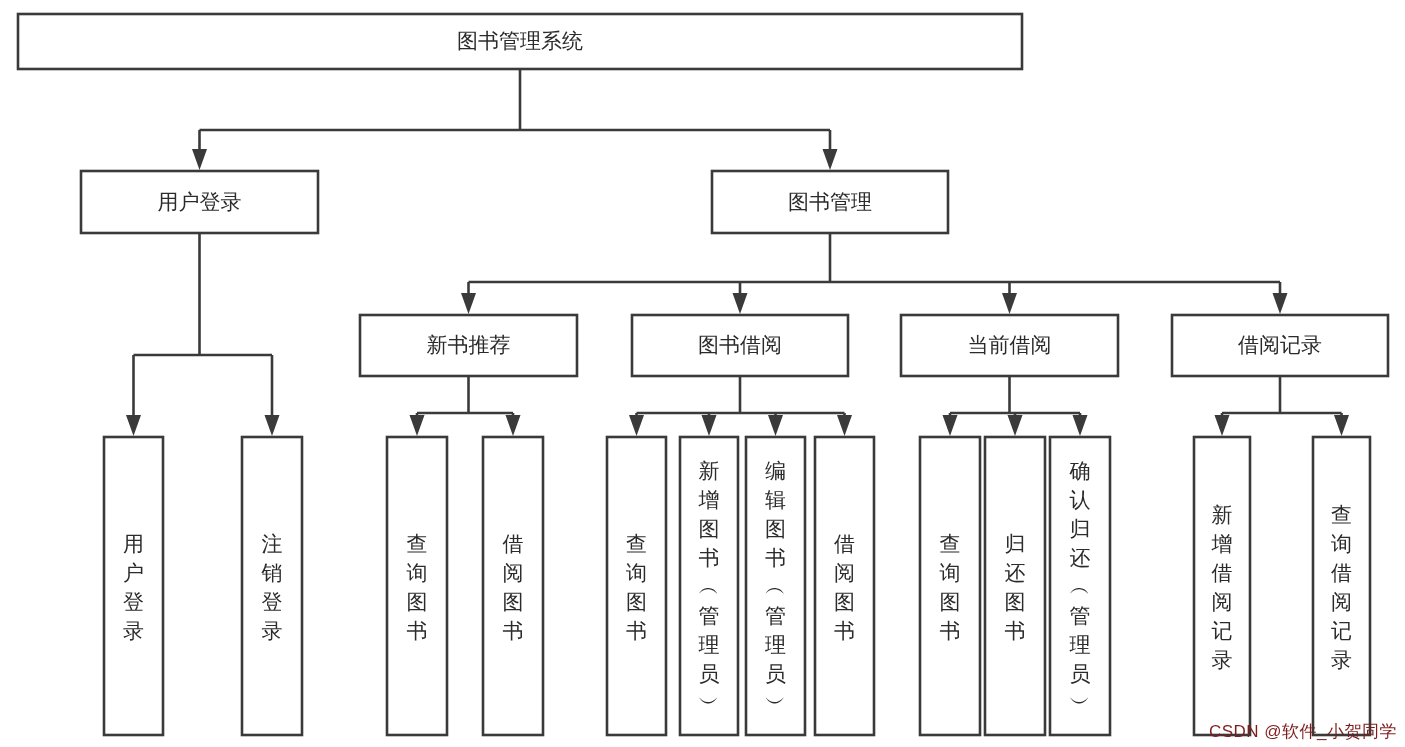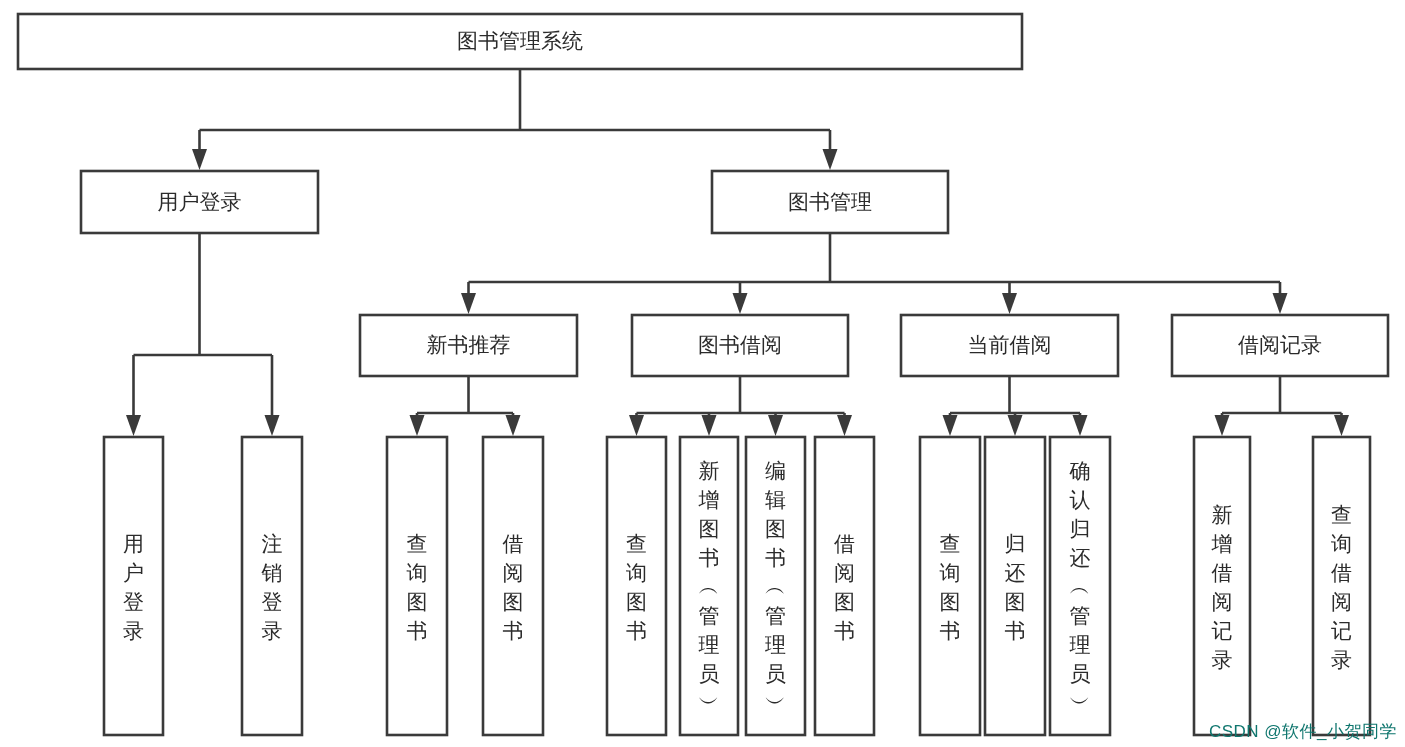--- a/index.html
+++ b/index.html
@@ -53,21 +53,21 @@
   .arrow-head {
     fill: #3a3a3a;
     stroke: none;
   }
   .watermark {
     position: absolute;
     right: 8px;
     bottom: 4px;
     font-family: "Liberation Sans", "DejaVu Sans", sans-serif;
     font-size: 17px;
-    color: #0f766e;
+    color: #7f1d1d;
     letter-spacing: 0.5px;
     white-space: nowrap;
     pointer-events: none;
   }
 </style>
 </head>
 <body>
 
 <div id="diagram-root">
   <svg class="flow" id="flow-svg" viewBox="0 0 1405 747">

